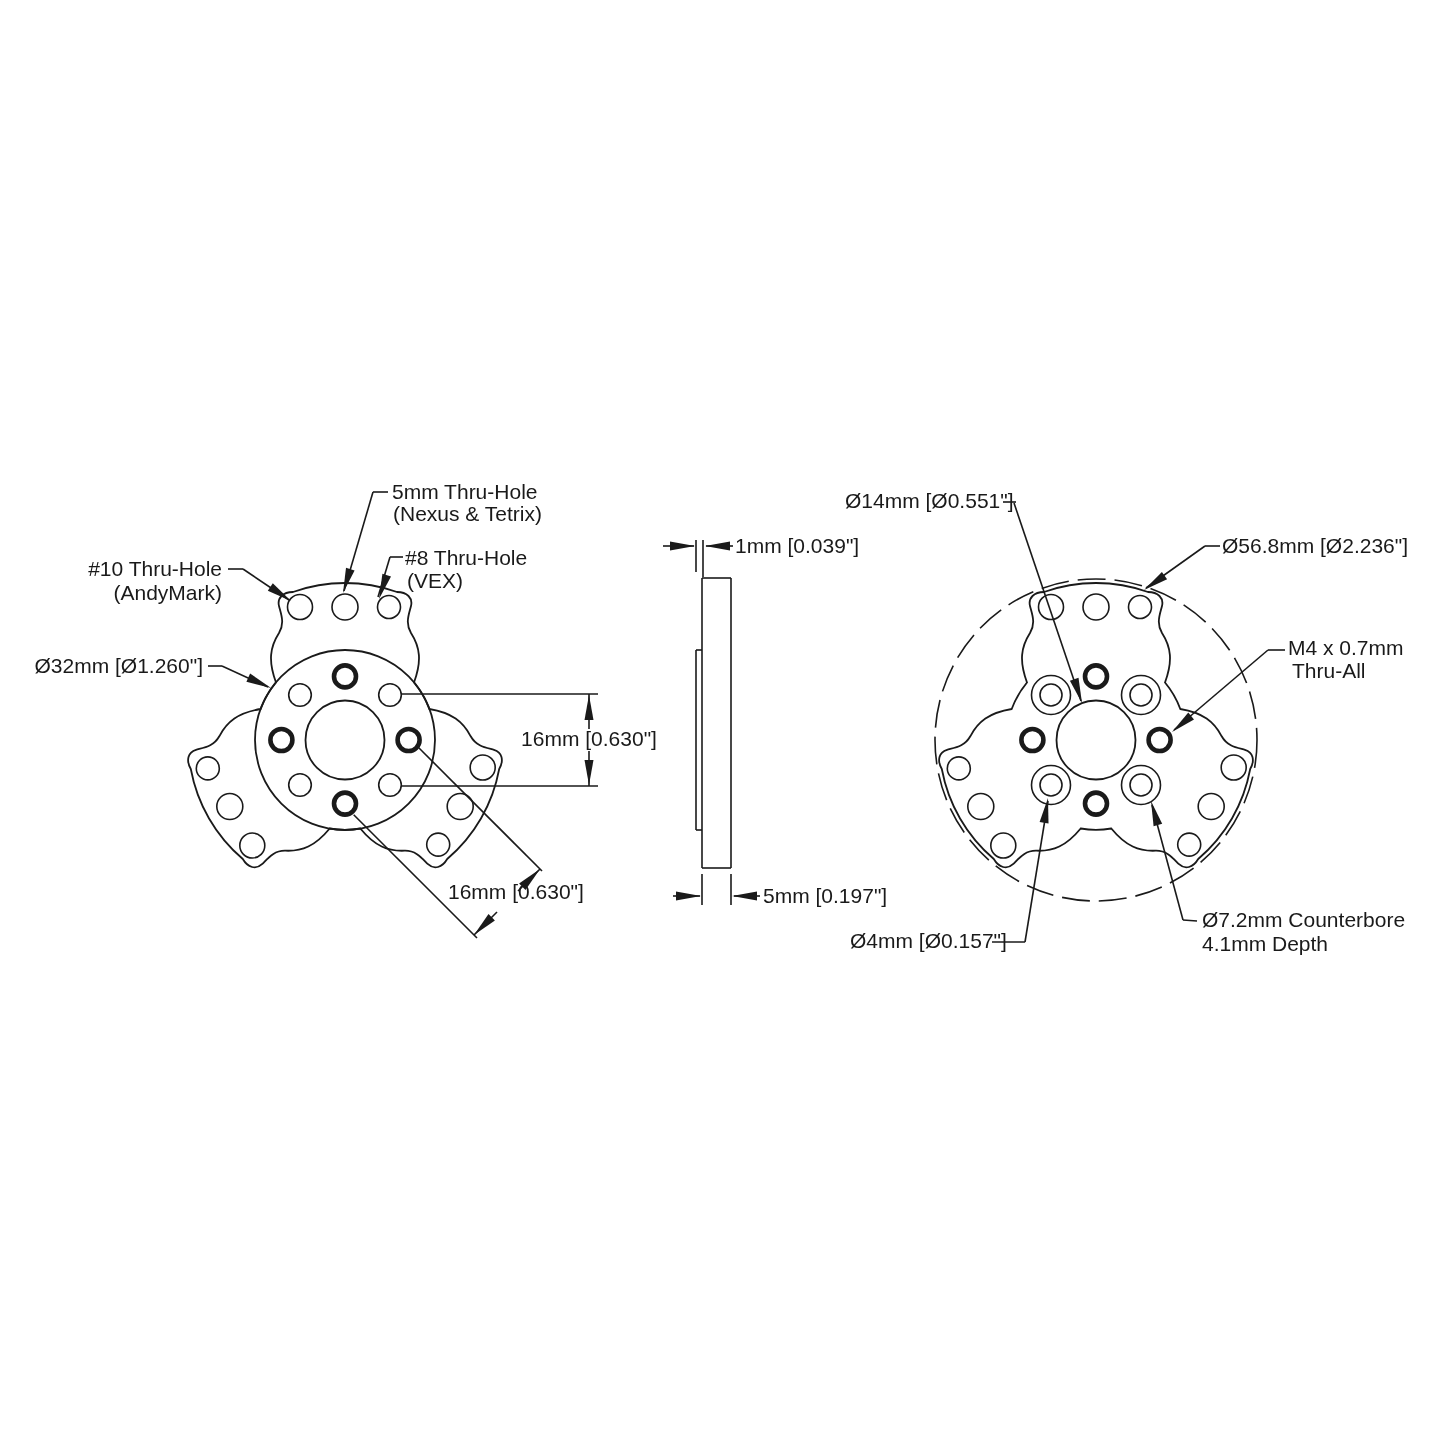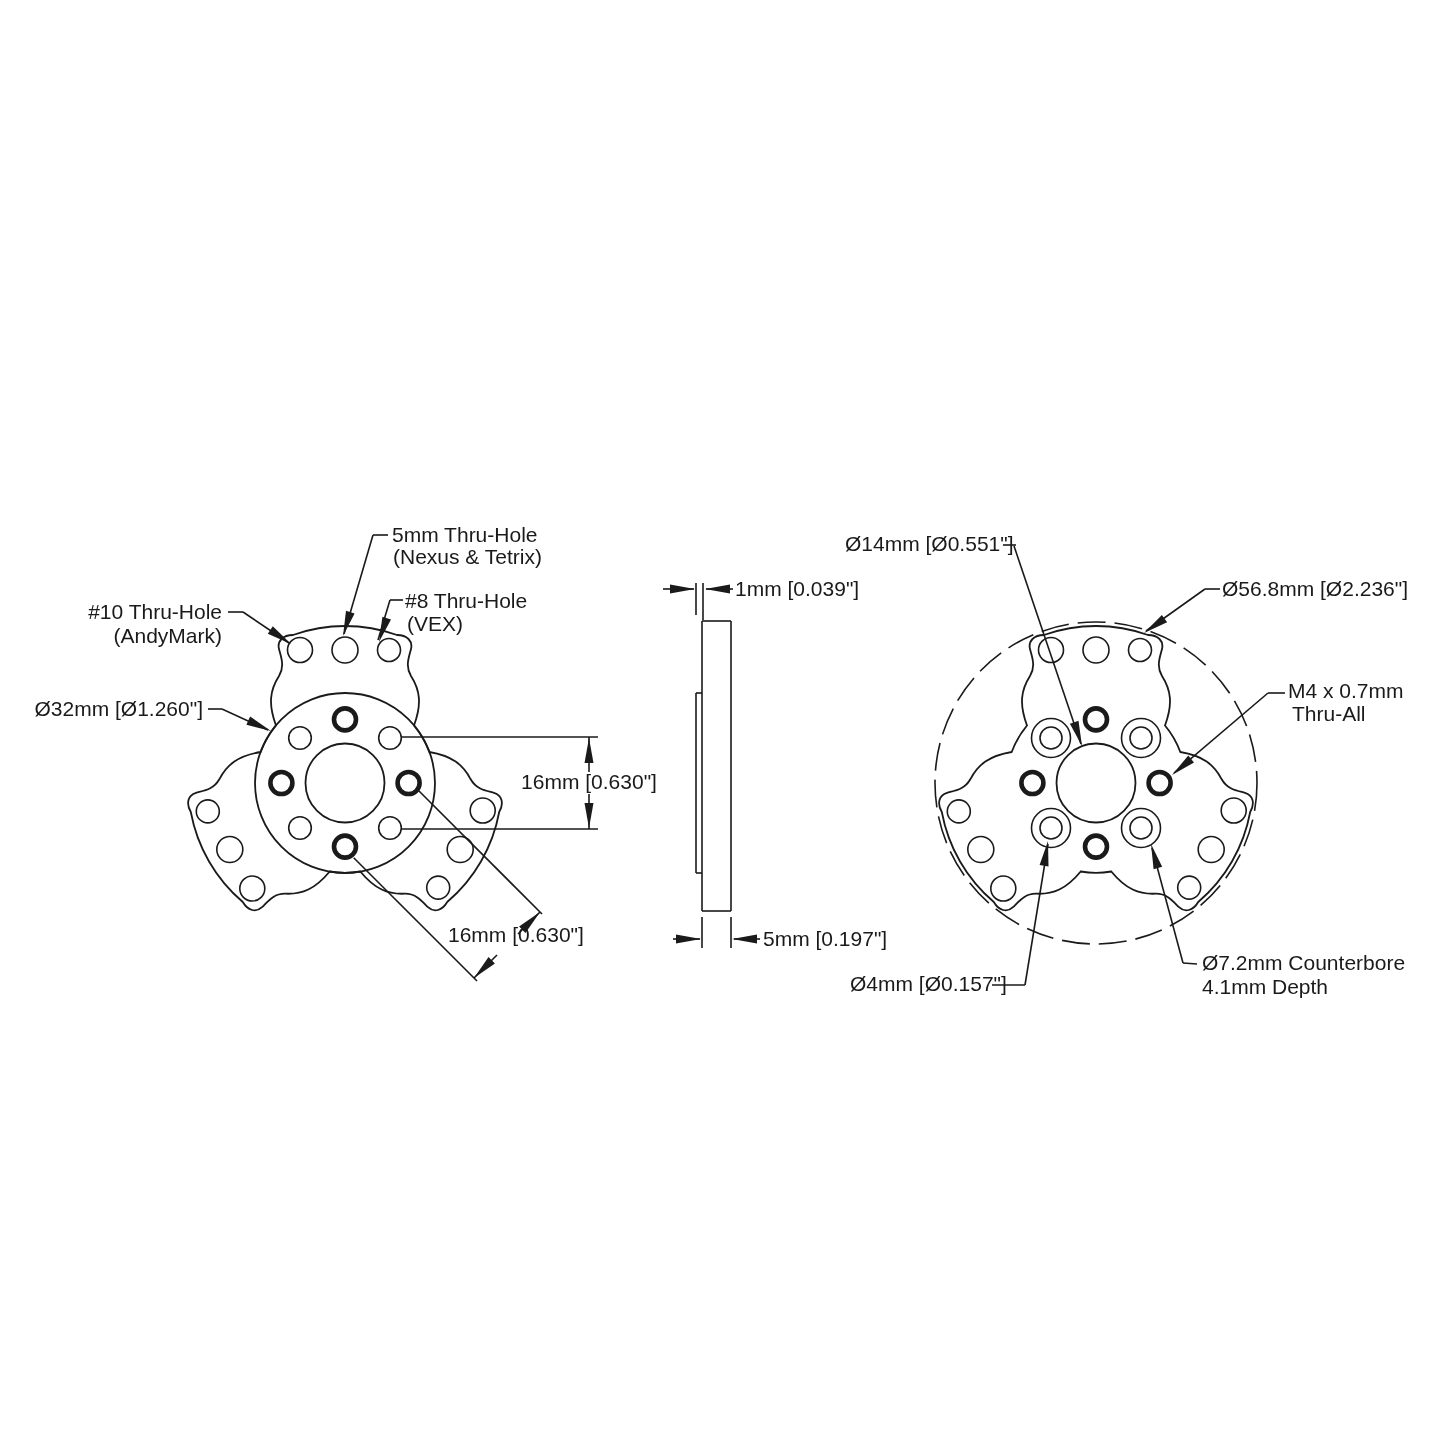--- a/index.html
+++ b/index.html
@@ -1,16 +1,16 @@
 <!DOCTYPE html>
 <html style="--ink: #1a1a1a;"><head>
 <meta charset="utf-8">
 <style>
   html,body{margin:0;padding:0;background:#ffffff;}
-  .page{position:relative;width:1445px;height:1232px;background:#ffffff;overflow:hidden;margin-top:43px;}
+  .page{position:relative;width:1445px;height:1232px;background:#ffffff;overflow:hidden;}
   svg{display:block;}
   svg text{font-family:"Liberation Sans", sans-serif;fill:var(--ink,#1a1a1a);font-size:21px;}
   svg text.small{font-size:20px;}
 </style>
 </head>
 <body>
 
 <div class="page">
 <svg width="1445" height="1445" viewBox="0 0 1445 1445">
 

